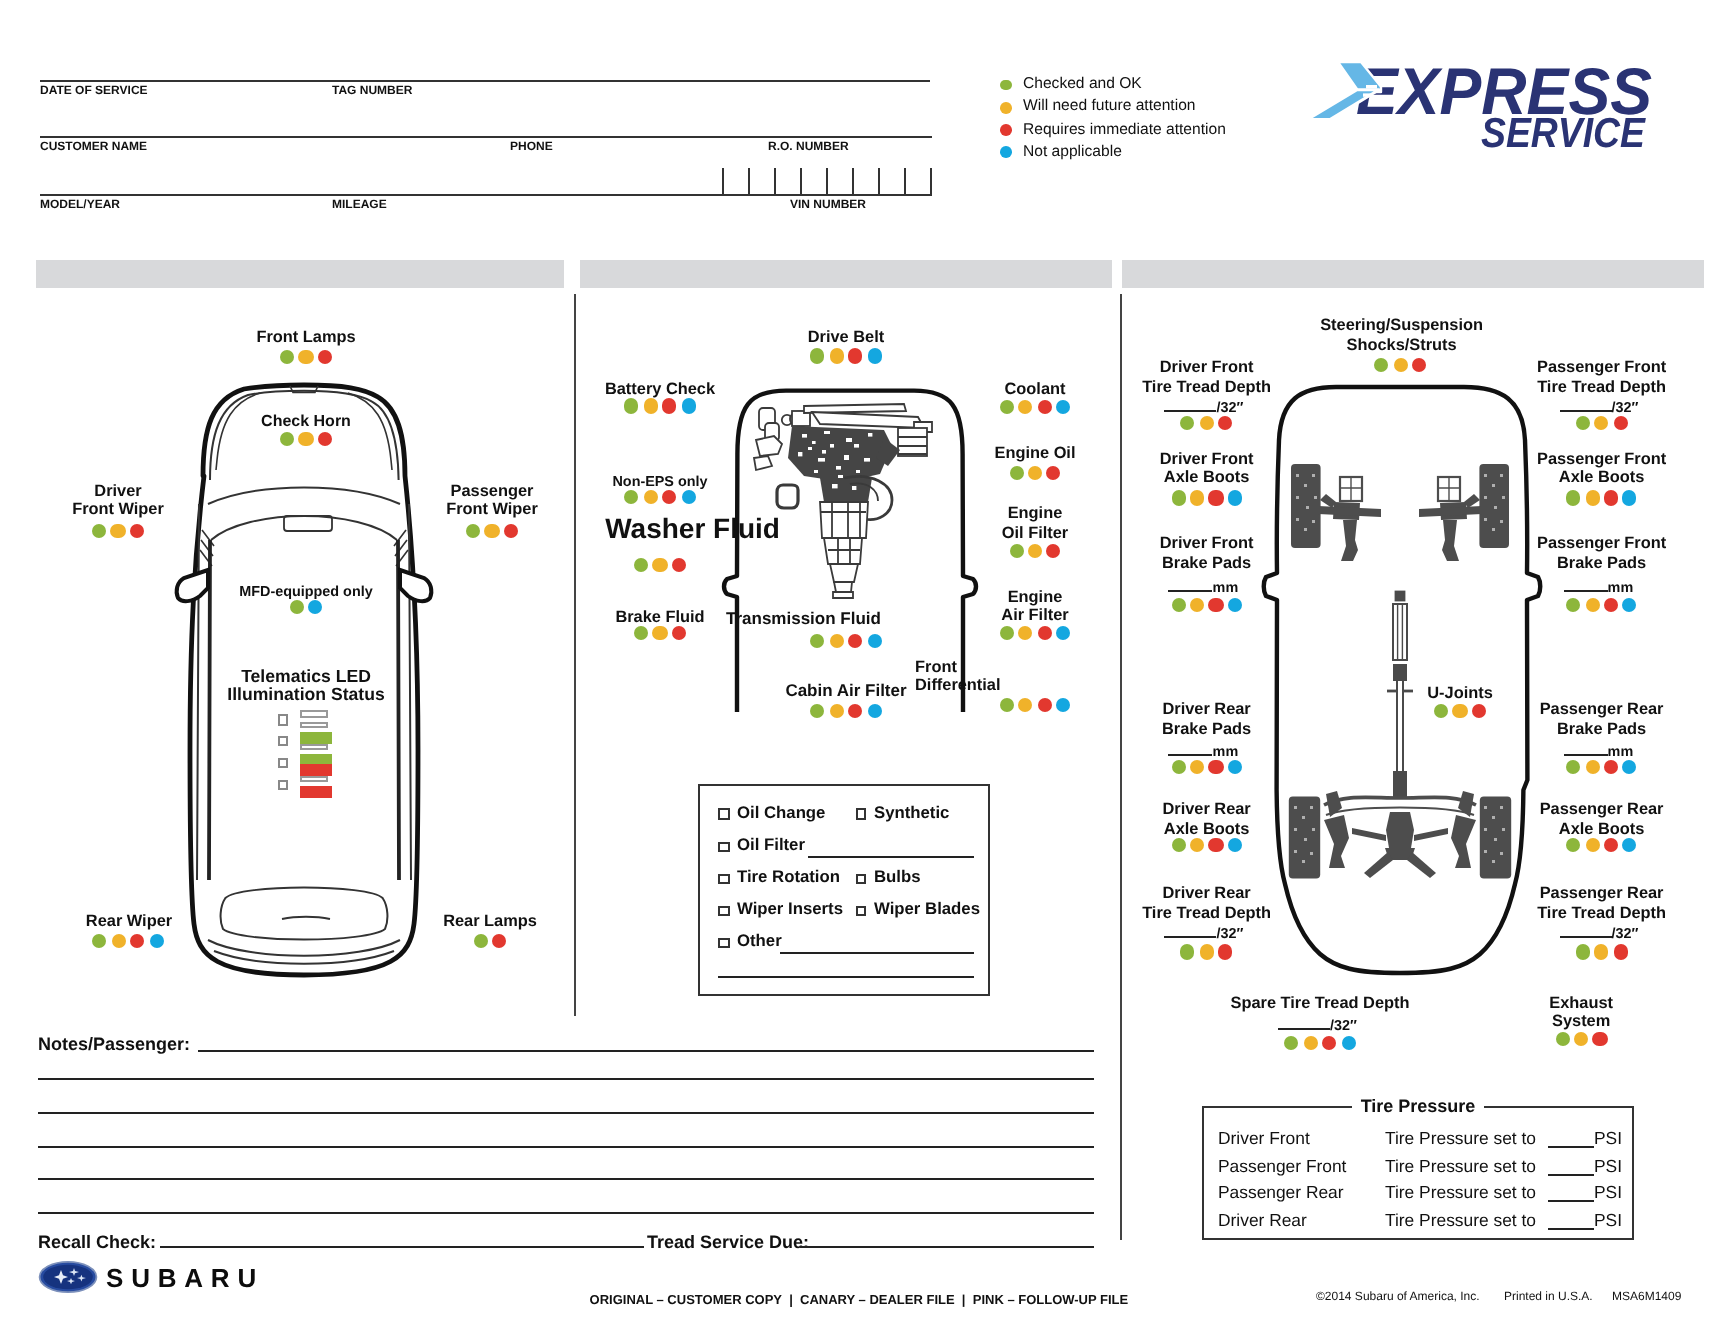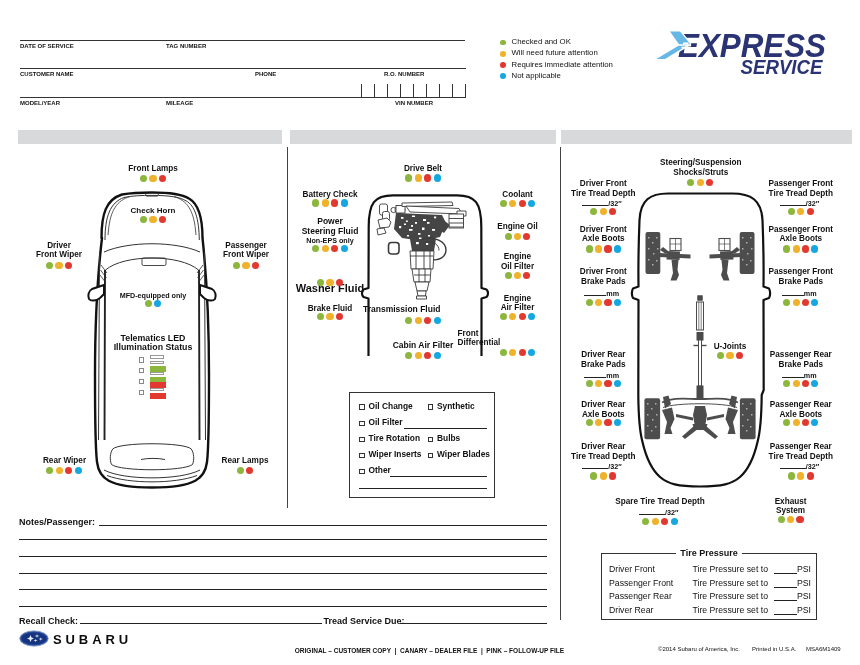--- a/index.html
+++ b/index.html
@@ -125,27 +125,26 @@
 <div class="lb" style="left:363.0px;top:163.5px;width:120px;font-size:8.2px;line-height:1.13;font-weight:bold;color:#111;text-align:center">Drive Belt</div>
 <i style="left:405.3px;top:174.4px;width:7.2px;height:7.2px;background:#8db63c"></i>
     <i style="left:414.7px;top:174.4px;width:7.2px;height:7.2px;background:#f0b22a"></i>
     <i style="left:424.1px;top:174.4px;width:7.2px;height:7.2px;background:#e2382f"></i>
     <i style="left:433.5px;top:174.4px;width:7.2px;height:7.2px;background:#14a7e0"></i>
 <div class="lb" style="left:270.0px;top:189.5px;width:120px;font-size:8.2px;line-height:1.13;font-weight:bold;color:#111;text-align:center">Battery Check</div>
 <i style="left:312.3px;top:199.4px;width:7.2px;height:7.2px;background:#8db63c"></i>
     <i style="left:321.7px;top:199.4px;width:7.2px;height:7.2px;background:#f0b22a"></i>
     <i style="left:331.1px;top:199.4px;width:7.2px;height:7.2px;background:#e2382f"></i>
     <i style="left:340.5px;top:199.4px;width:7.2px;height:7.2px;background:#14a7e0"></i>
-<div class="lb" style="left:270.0px;top:217px;width:120px;font-size:8.5px;line-height:1.13;font-weight:bold;color:#111;text-align:center">Power<br>Steering Fluid</div>
 <div class="lb" style="left:270.0px;top:236.8px;width:120px;font-size:7.2px;line-height:1.13;font-weight:bold;color:#111;text-align:center">Non-EPS only</div>
 <i style="left:312.3px;top:245.2px;width:7.2px;height:7.2px;background:#8db63c"></i>
     <i style="left:321.7px;top:245.2px;width:7.2px;height:7.2px;background:#f0b22a"></i>
     <i style="left:331.1px;top:245.2px;width:7.2px;height:7.2px;background:#e2382f"></i>
     <i style="left:340.5px;top:245.2px;width:7.2px;height:7.2px;background:#14a7e0"></i>
-<div class="lb" style="left:270.0px;top:282px;width:120px;font-size:11px;line-height:1.13;font-weight:bold;color:#111;text-align:center">Washer Fluid</div>
+<div class="lb" style="left:270.0px;top:257px;width:120px;font-size:14px;line-height:1.13;font-weight:bold;color:#111;text-align:right">Washer Fluid</div>
 <i style="left:317.0px;top:279.3px;width:7.2px;height:7.2px;background:#8db63c"></i>
     <i style="left:326.4px;top:279.3px;width:7.2px;height:7.2px;background:#f0b22a"></i>
     <i style="left:335.8px;top:279.3px;width:7.2px;height:7.2px;background:#e2382f"></i>
 <div class="lb" style="left:270.0px;top:303.9px;width:120px;font-size:8.2px;line-height:1.13;font-weight:bold;color:#111;text-align:center">Brake Fluid</div>
 <i style="left:317.0px;top:313.3px;width:7.2px;height:7.2px;background:#8db63c"></i>
     <i style="left:326.4px;top:313.3px;width:7.2px;height:7.2px;background:#f0b22a"></i>
     <i style="left:335.8px;top:313.3px;width:7.2px;height:7.2px;background:#e2382f"></i>
 <div class="lb" style="left:363.0px;top:305px;width:120px;font-size:8.5px;line-height:1.13;font-weight:bold;color:#111;">Transmission Fluid</div>
 <i style="left:405.3px;top:316.9px;width:7.2px;height:7.2px;background:#8db63c"></i>
     <i style="left:414.7px;top:316.9px;width:7.2px;height:7.2px;background:#f0b22a"></i>

